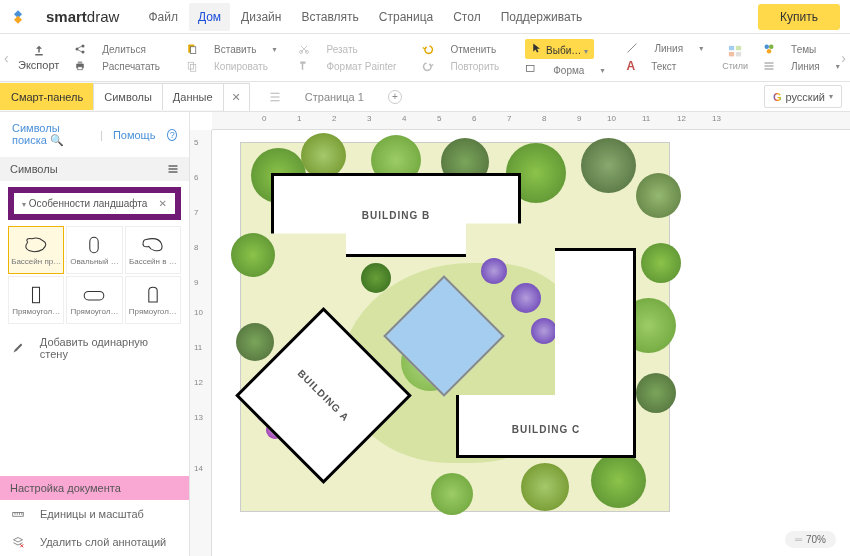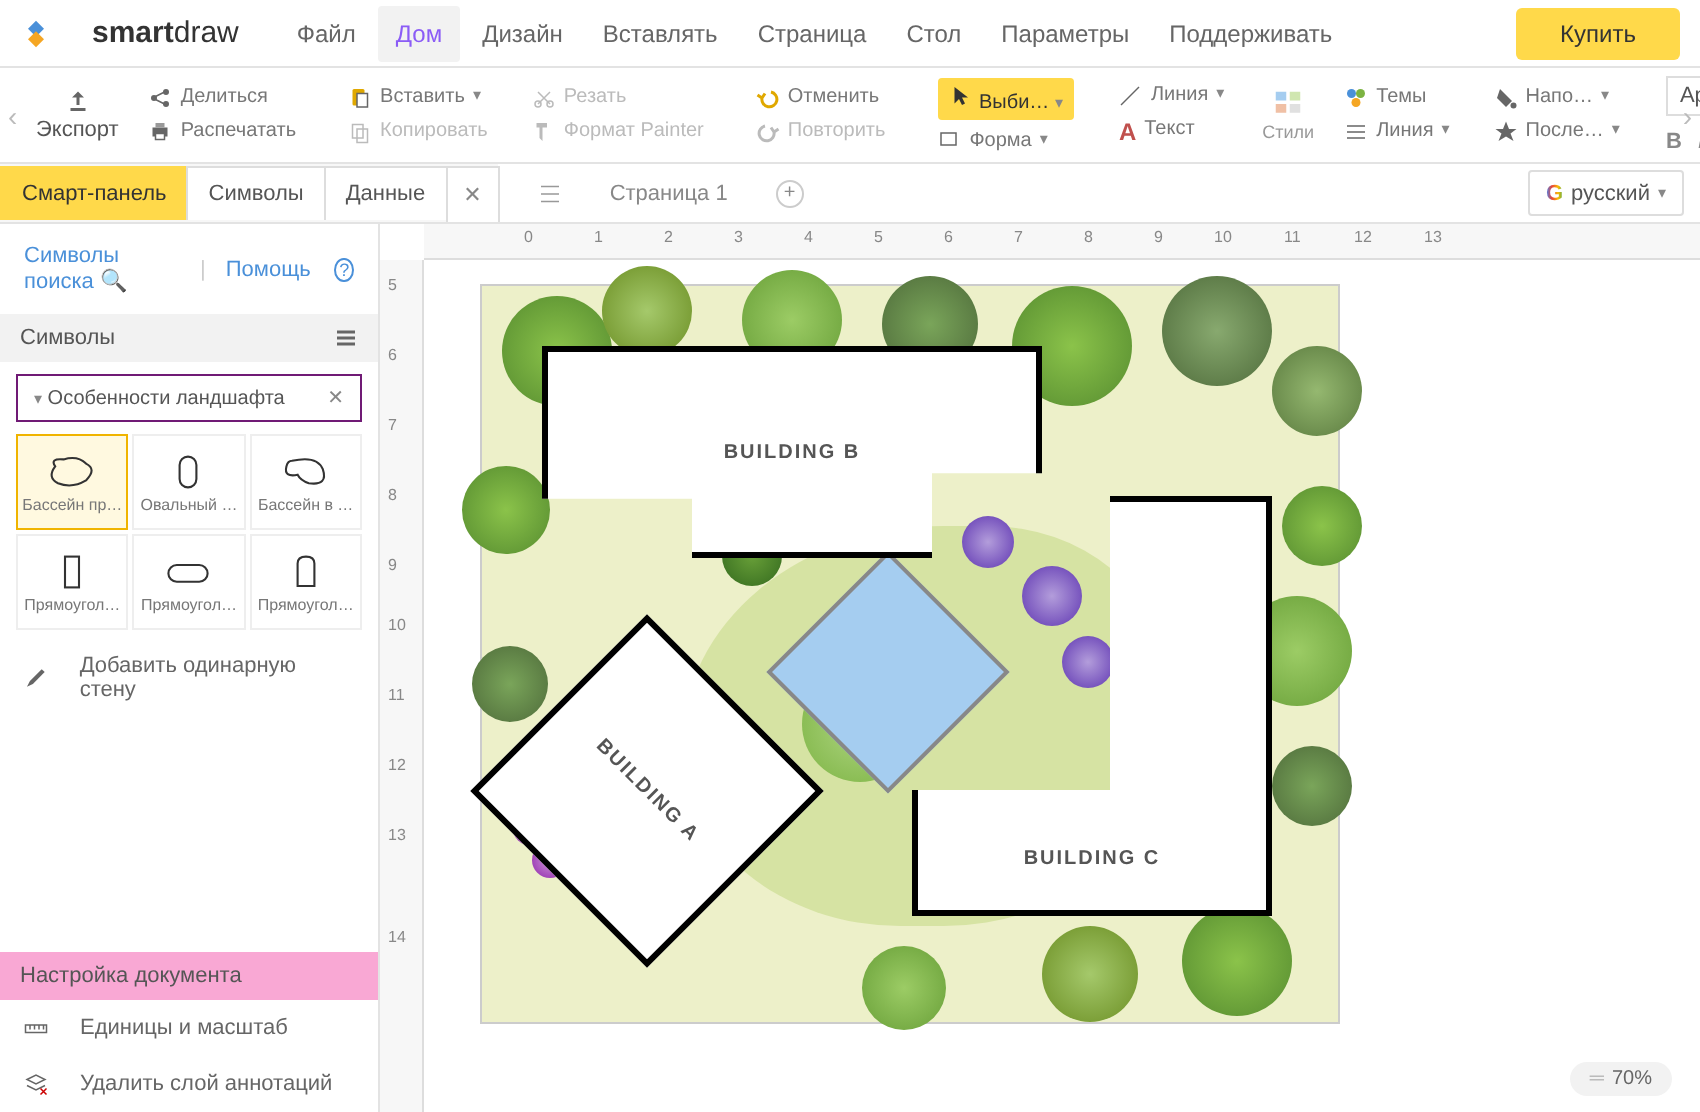--- a/index.html
+++ b/index.html
@@ -4,28 +4,28 @@
 <style>
   * { box-sizing: border-box; margin: 0; padding: 0; font-family: Arial, sans-serif; }
   body { width: 850px; height: 556px; overflow: hidden; background: #fff; font-size: 11px; color: #555; }
   .menubar { height: 34px; display: flex; align-items: center; padding: 0 10px; border-bottom: 1px solid #e3e3e3; }
   .logo { display: flex; align-items: center; gap: 20px; margin-right: 20px; }
   .logo-icon { width: 16px; height: 16px; }
   .logo-text { font-size: 15px; color: #333; }
   .logo-text .bold { font-weight: bold; }
   .menu-items { display: flex; gap: 2px; }
   .menu-item { padding: 7px 9px; cursor: pointer; color: #666; font-size: 12px; border-radius: 2px; }
-  .menu-item.active { background: #f2f2f2; color: #8b5cf6; }
+  .menu-item.active { background: #f2f2f2; color: #1d4ed8; }
   .buy-btn { margin-left: auto; background: #ffd94a; border: none; padding: 6px 22px; border-radius: 3px; font-size: 12px; cursor: pointer; color: #333; }
   .ribbon { height: 48px; display: flex; align-items: center; border-bottom: 1px solid #e3e3e3; position: relative; padding: 0 14px; }
   .rb-nav { color: #bbb; font-size: 14px; cursor: pointer; padding: 0 2px; position:absolute; top:50%; transform:translateY(-50%);}
   .rb-nav.left{left:2px;} .rb-nav.right{right:2px;}
   .rb-group { display: flex; flex-direction: column; gap: 3px; padding: 0 8px; height: 42px; justify-content: center; }
   .rb-sep { width: 1px; height: 38px; background: #eee; margin: 0 2px; }
-  .rb-btn { display: flex; gap: 4px; padding: 1px 3px; cursor: pointer; font-size: 10px; color: #777; white-space: nowrap; }
+  .rb-btn { display: flex; align-items: center; gap: 16px; padding: 1px 3px; cursor: pointer; font-size: 10px; color: #777; white-space: nowrap; }
   .rb-btn.disabled { color: #bbb; }
   .rb-big { display:flex; flex-direction:column; align-items:center; gap:2px; padding:2px 4px; cursor:pointer;}
   .ic { width: 12px; height: 12px; display: inline-block; }
   .select-yellow { background: #ffd94a; padding: 3px 6px; border-radius: 2px; color: #333; }
   .font-box { border: 1px solid #ddd; padding: 3px 6px; font-size: 11px; display:flex; align-items:center; gap:18px;}
   .font-tools { display:flex; gap:8px; padding-top:4px; color:#888; font-size:11px;}
   .tabstrip { height: 30px; display: flex; align-items: stretch; border-bottom: 1px solid #e3e3e3; }
   .left-tabs { display: flex; align-items: center; background: #f7f7f7;}
   .ltab { padding: 7px 10px; font-size: 11px; border: 1px solid #ddd; border-bottom: none; background: #fff; cursor:pointer; margin-right:-1px;}
   .ltab.active { background: #ffd94a; border-color:#ffd94a; color:#333;}
@@ -33,21 +33,21 @@
   .center-tabs { flex: 1; display: flex; align-items: center; padding-left: 20px; gap: 14px; color:#888;}
   .page-tab { padding: 6px 10px; font-size: 11px;}
   .plus-tab { border:1px solid #ccc; border-radius:50%; width:14px; height:14px; display:flex; align-items:center; justify-content:center; font-size:10px; cursor:pointer;}
   .lang-box { border:1px solid #ddd; padding:3px 8px; margin:3px 8px 3px auto; display:flex; align-items:center; gap:4px; font-size:11px; border-radius:2px;}
   .main { display: flex; height: calc(556px - 34px - 48px - 30px); }
   .sidebar { width: 190px; border-right: 1px solid #e3e3e3; display: flex; flex-direction: column; overflow:hidden;}
   .sb-links { padding: 10px 12px; font-size: 11px; display:flex; align-items:center; gap:10px;}
   .sb-links a { color: #4a90d9; text-decoration: none; cursor:pointer;}
   .help-ic { width:12px; height:12px; border:1px solid #4a90d9; border-radius:50%; display:inline-flex; align-items:center; justify-content:center; color:#4a90d9; font-size:9px; margin-left:2px;}
   .sb-head { background: #f2f2f2; padding: 6px 10px; font-size: 11px; display:flex; align-items:center; justify-content:space-between;}
-  .sb-panel-head { background:#fff; border:1px solid #701a75; margin:6px 8px 2px; padding:5px 8px; font-size:10px; display:flex; align-items:center; justify-content:space-between;}
+  .sb-panel-head { background:#fff; border:6px solid #701a75; margin:6px 8px 2px; padding:5px 8px; font-size:10px; display:flex; align-items:center; justify-content:space-between;}
   .shape-grid { display:grid; grid-template-columns: repeat(3, 1fr); gap:2px; padding: 4px 8px;}
   .shape-cell { border:1px solid #eee; height:48px; display:flex; flex-direction:column; align-items:center; justify-content:center; gap:2px; font-size:8px; color:#777; cursor:pointer; overflow:hidden;}
   .shape-cell.sel { border:1px solid #f0b400; background:#fff9e0;}
   .shape-svg { width:28px; height:20px; stroke:#333; stroke-width:1.5; fill:none;}
   .sb-action { padding: 8px 12px; font-size: 11px; display:flex; align-items:center; gap:16px; cursor:pointer; color:#666;}
   .sb-section { background:#f9a8d4; padding:6px 10px; font-size:11px; margin-top:auto;}
   .canvas-wrap { flex:1; position:relative; background:#fff; overflow:hidden;}
   .ruler-h { position:absolute; top:0; left:22px; right:0; height:18px; background:#f7f7f7; border-bottom:1px solid #ddd; font-size:8px; color:#888;}
   .ruler-h .tick{position:absolute; top:2px;}
   .ruler-v { position:absolute; top:18px; left:0; width:22px; bottom:0; background:#f7f7f7; border-right:1px solid #ddd; font-size:8px; color:#888;}
@@ -72,21 +72,20 @@
       </svg>
     <span class="logo-text"><span class="bold">smart</span><span>draw</span></span>
   </div>
   <div class="menu-items">
     <div class="menu-item">Файл</div>
     <div class="menu-item active">Дом</div>
     <div class="menu-item">Дизайн</div>
     <div class="menu-item">Вставлять</div>
     <div class="menu-item">Страница</div>
     <div class="menu-item">Стол</div>
-    <div class="menu-item">Параметры</div>
     <div class="menu-item">Поддерживать</div>
   </div>
   <button class="buy-btn">Купить</button>
 </div>
 
 <div class="ribbon">
   <div class="rb-nav left">‹</div>
 
   <div class="rb-big">
     <svg class="ic" viewBox="0 0 16 16">
@@ -411,21 +410,21 @@
       <div class="tree" style="left:160px;top:190px;width:58px;height:58px;background:radial-gradient(#aed581,#7cb342);"></div>
       <div class="tree" style="left:120px;top:120px;width:30px;height:30px;background:radial-gradient(#689f38,#33691e);"></div>
       <div class="tree" style="left:240px;top:115px;width:26px;height:26px;background:radial-gradient(#b39ddb,#5e35b1);"></div>
       <div class="tree" style="left:270px;top:140px;width:30px;height:30px;background:radial-gradient(#b39ddb,#5e35b1);"></div>
       <div class="tree" style="left:290px;top:175px;width:26px;height:26px;background:radial-gradient(#b39ddb,#5e35b1);"></div>
       <div class="tree" style="left:15px;top:260px;width:20px;height:20px;background:radial-gradient(#ce93d8,#8e24aa);"></div>
       <div class="tree" style="left:25px;top:278px;width:18px;height:18px;background:radial-gradient(#ce93d8,#8e24aa);"></div>
 
       <div class="pool"></div>
 
-      <div class="bld" style="left:30px; top:30px; width:250px; height:106px; clip-path: polygon(0 0, 100% 0, 100% 60%, 78% 60%, 78% 100%, 30% 100%, 30% 72%, 0 72%);">BUILDING B</div>
+      <div class="bld" style="left:30px; top:30px; width:250px; height:84px; clip-path: polygon(0 0, 100% 0, 100% 60%, 78% 60%, 78% 100%, 30% 100%, 30% 72%, 0 72%);">BUILDING B</div>
       <div class="bld" style="left:20px; top:190px; width:125px; height:125px; transform:rotate(45deg);">BUILDING A</div>
       <div class="bld" style="left:215px; top:105px; width:180px; height:210px; clip-path: polygon(55% 0, 100% 0, 100% 100%, 0 100%, 0 70%, 55% 70%); text-decoration: underline;">
           <span style="position:absolute;bottom:20px;">BUILDING C</span>
         </div>
     </div>
 
     <div class="zoom">
       <span style="letter-spacing:-2px;color:#bbb">═</span>
       <span>70%</span>
     </div>

